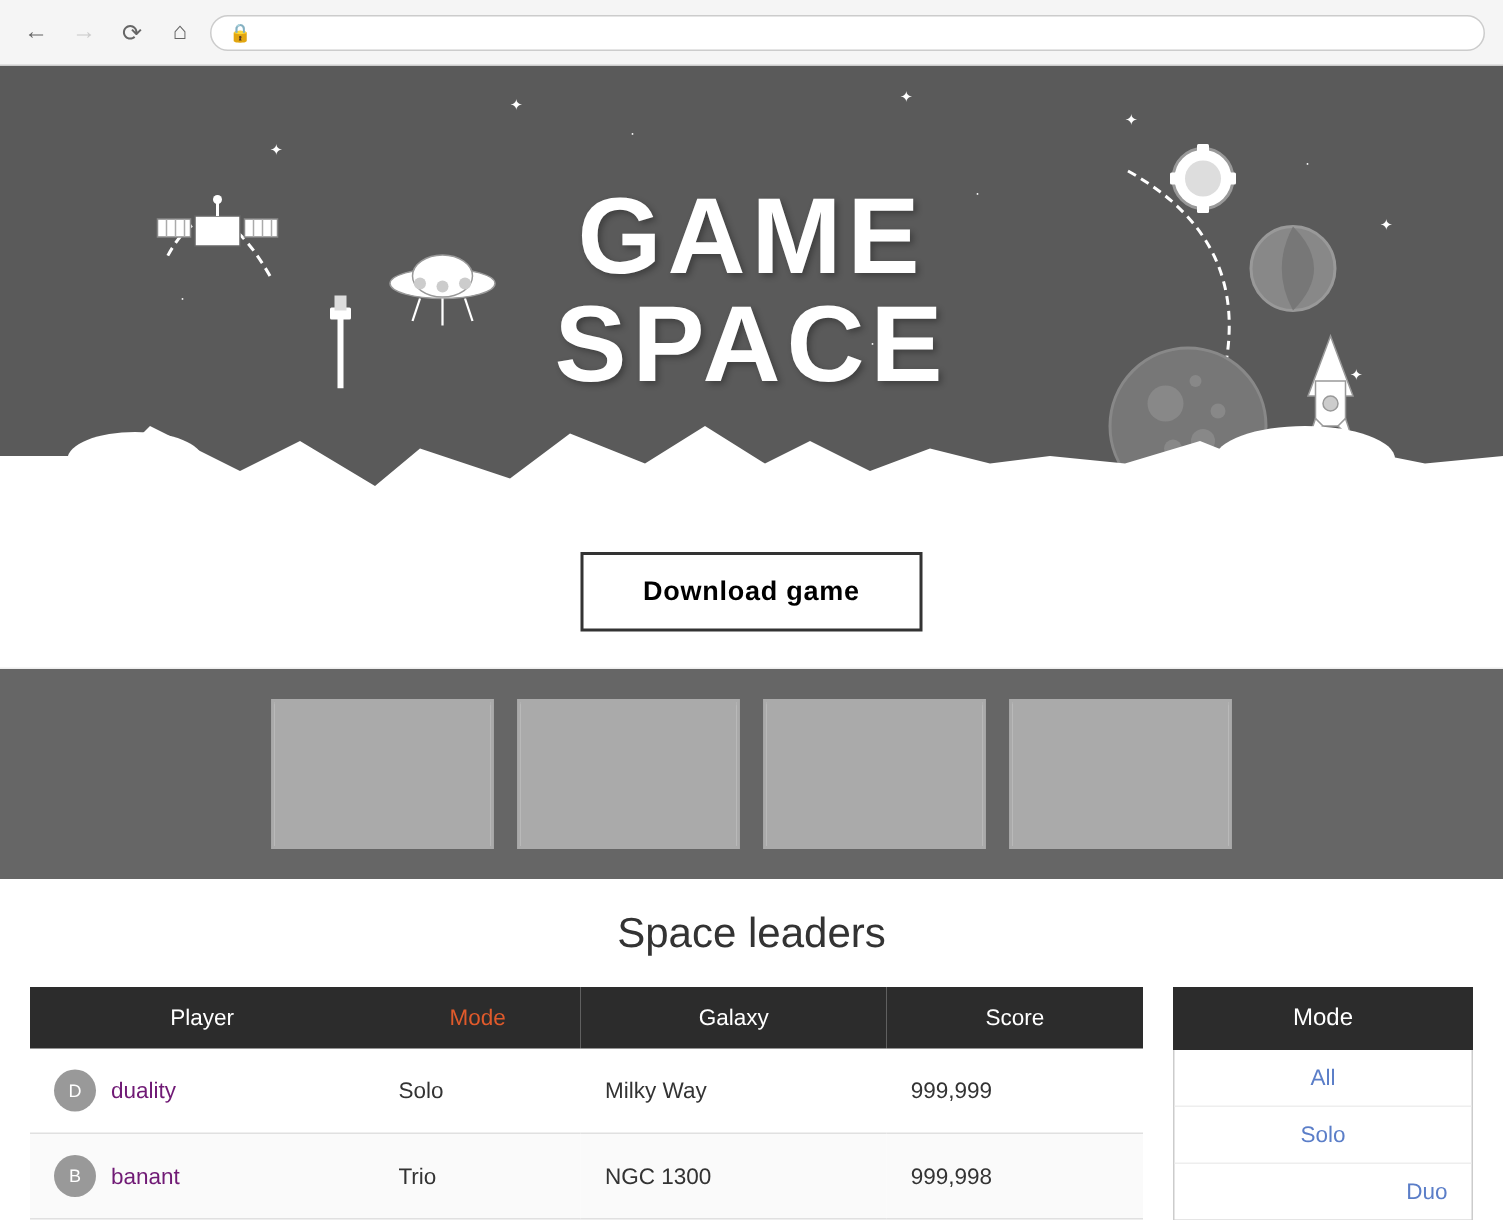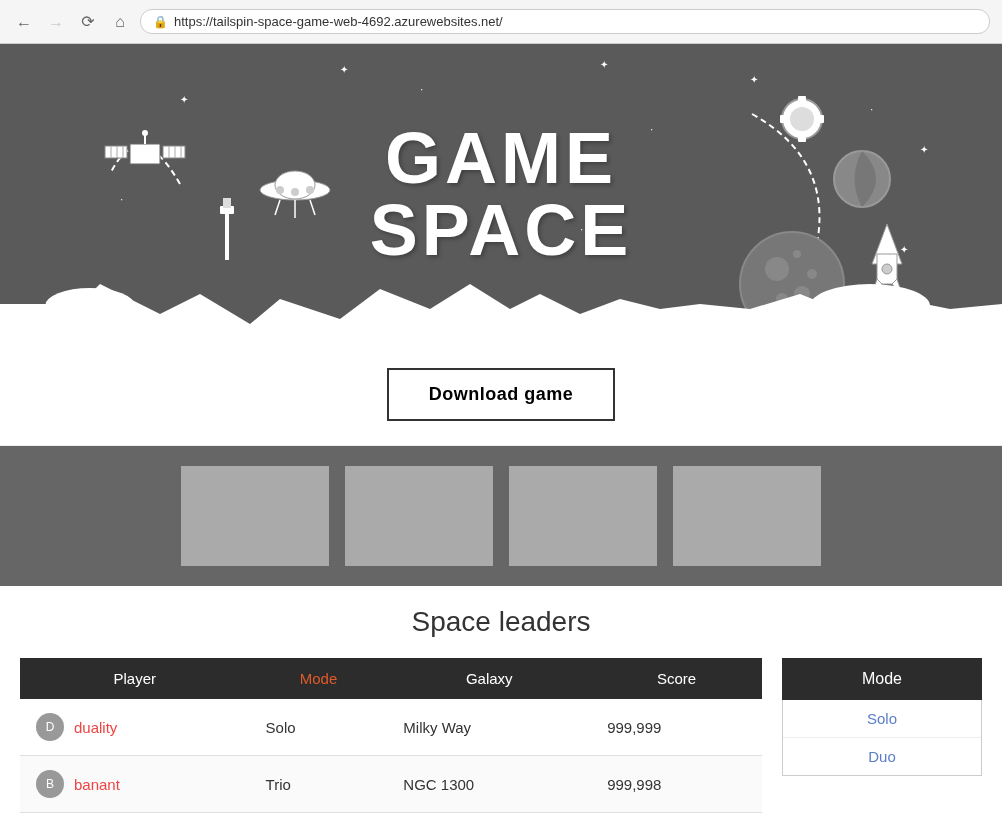--- a/index.html
+++ b/index.html
@@ -208,21 +208,21 @@
     }
     .avatar {
       width: 28px; height: 28px;
       border-radius: 50%;
       background: #888;
       display: flex; align-items: center; justify-content: center;
       color: white; font-size: 12px;
       flex-shrink: 0;
     }
     .player-link {
-      color: #ef4444;
+      color: #701a75;
       text-decoration: none;
     }
     .mode-trio { color: #e05a2b; }
     .mode-solo { color: #333; }
     .score-cell { text-align: right; }
 
     
     .filter-panel {
       width: 200px;
       flex-shrink: 0;
@@ -239,33 +239,32 @@
       border-top: none;
     }
     .filter-item {
       padding: 10px 16px;
       text-align: center;
       cursor: pointer;
       font-size: 15px;
       color: #5b7ec8;
       border-bottom: 1px solid #eee;
     }
-    .filter-item:last-child { border-bottom: none; }
+    .filter-item:last-child { border-bottom: none; text-align: right; }
   </style>
 </head>
 <body>
 
 <div class="browser-chrome">
   <button class="nav-btn">←</button>
   <button class="nav-btn disabled">→</button>
   <button class="nav-btn">⟳</button>
   <button class="nav-btn">⌂</button>
   <div class="address-bar">
     <span class="lock-icon">🔒</span>
-    <span>https://tailspin-space-game-web-4692.azurewebsites.net/</span>
   </div>
 </div>
 
 <div class="page-content">
 
   <div class="hero">
 
     <span class="star" style="top:20px;left:340px;">✦</span>
     <span class="star" style="top:40px;left:420px;">·</span>
     <span class="star" style="top:15px;left:600px;">✦</span>
@@ -438,20 +437,21 @@
                 <td>NGC 1300</td>
                 <td class="score-cell">999,997</td>
               </tr>
             </tbody>
         </table>
       </div>
 
       <div class="filter-panel">
         <div class="filter-header">Mode</div>
         <div class="filter-body">
+          <div class="filter-item">All</div>
           <div class="filter-item">Solo</div>
           <div class="filter-item">Duo</div>
 
         </div>
 
       </div>
     </div>
   </div>
 
 </div>

